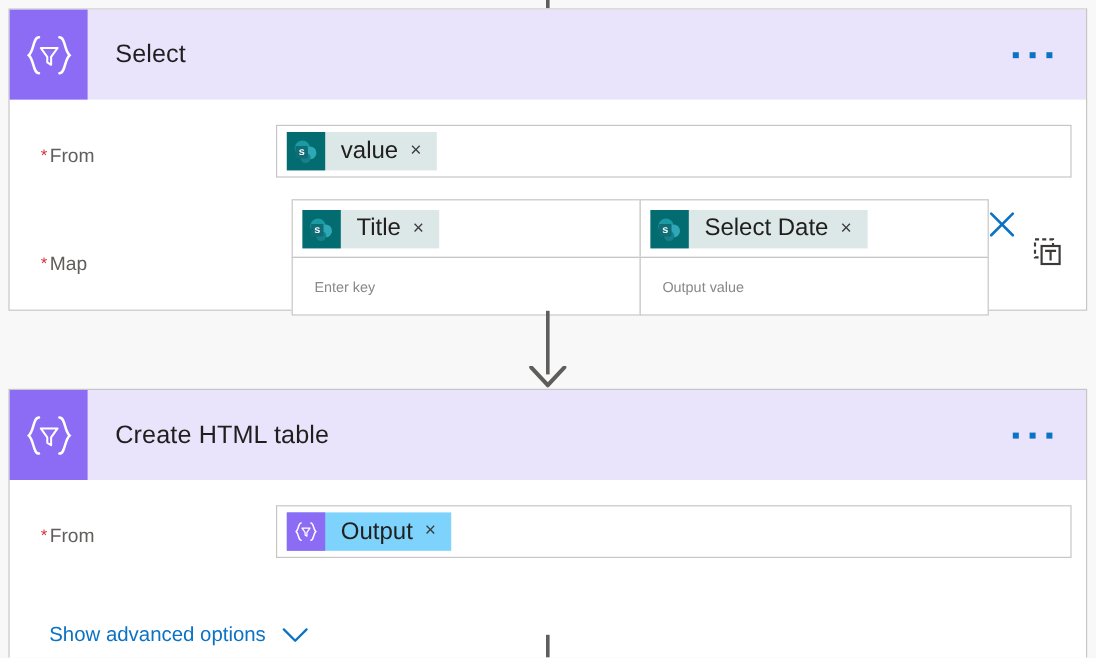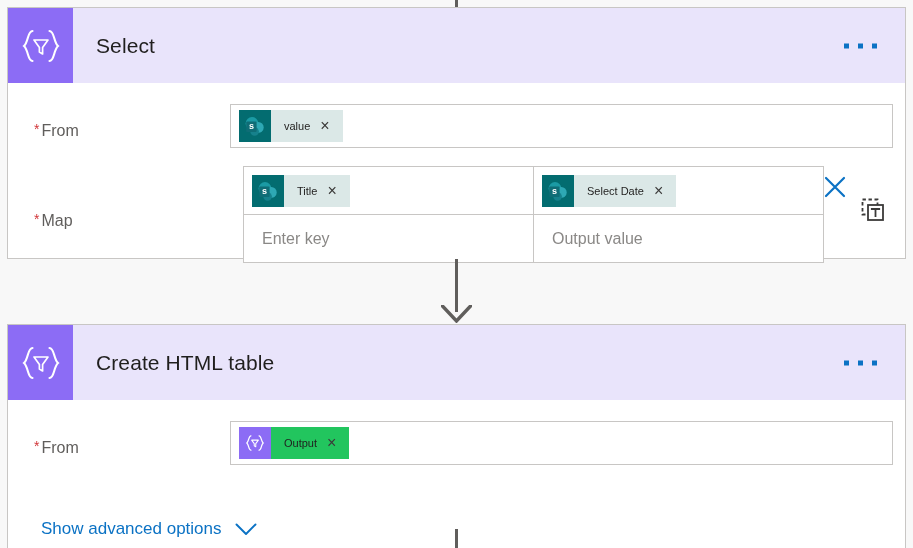--- a/index.html
+++ b/index.html
@@ -104,47 +104,47 @@
 
   
   .input-box {
     border: 1px solid #c8c6c4;
     background: #fff;
     display: flex;
     align-items: center;
     padding: 0 8px;
   }
   .input-placeholder {
-    font-size: 16px;
+    font-size: 12px;
     color: #8a8886;
     padding-left: 10px;
     white-space: nowrap;
   }
 
   
   .token {
     display: inline-flex;
     align-items: center;
     height: 32px;
     white-space: nowrap;
   }
   .token-sp { background: #dbe8e7; }
-  .token-purple { background: #22c55e; }
+  .token-purple { background: #7dd3fc; }
   .token-icon {
     width: 32px; height: 32px;
     flex: 0 0 32px;
     display: flex;
     align-items: center;
     justify-content: center;
   }
   .token-icon-sp { background: #036c70; }
   .token-icon-purple { background: #8c6cf5; }
   .token-icon svg { display: block; }
   .token-label {
-    font-size: 11px;
+    font-size: 20px;
     color: #201f1e;
     padding: 0 4px 0 13px;
   }
   .token-x {
     font-size: 16px;
     color: #3b3a39;
     padding: 0 13px 0 6px;
     cursor: pointer;
     line-height: 1;
   }

